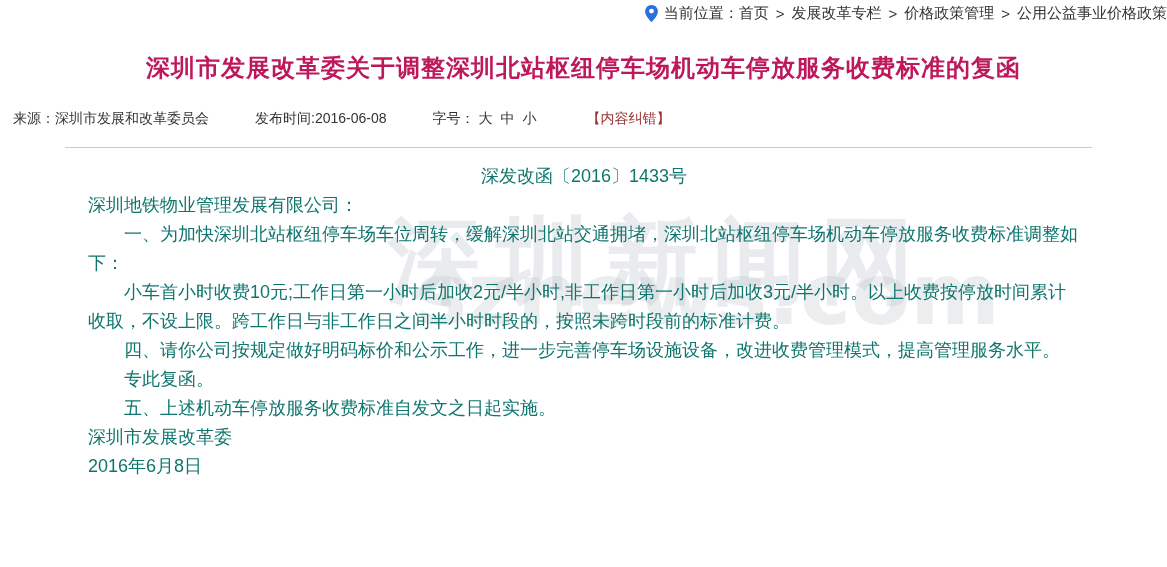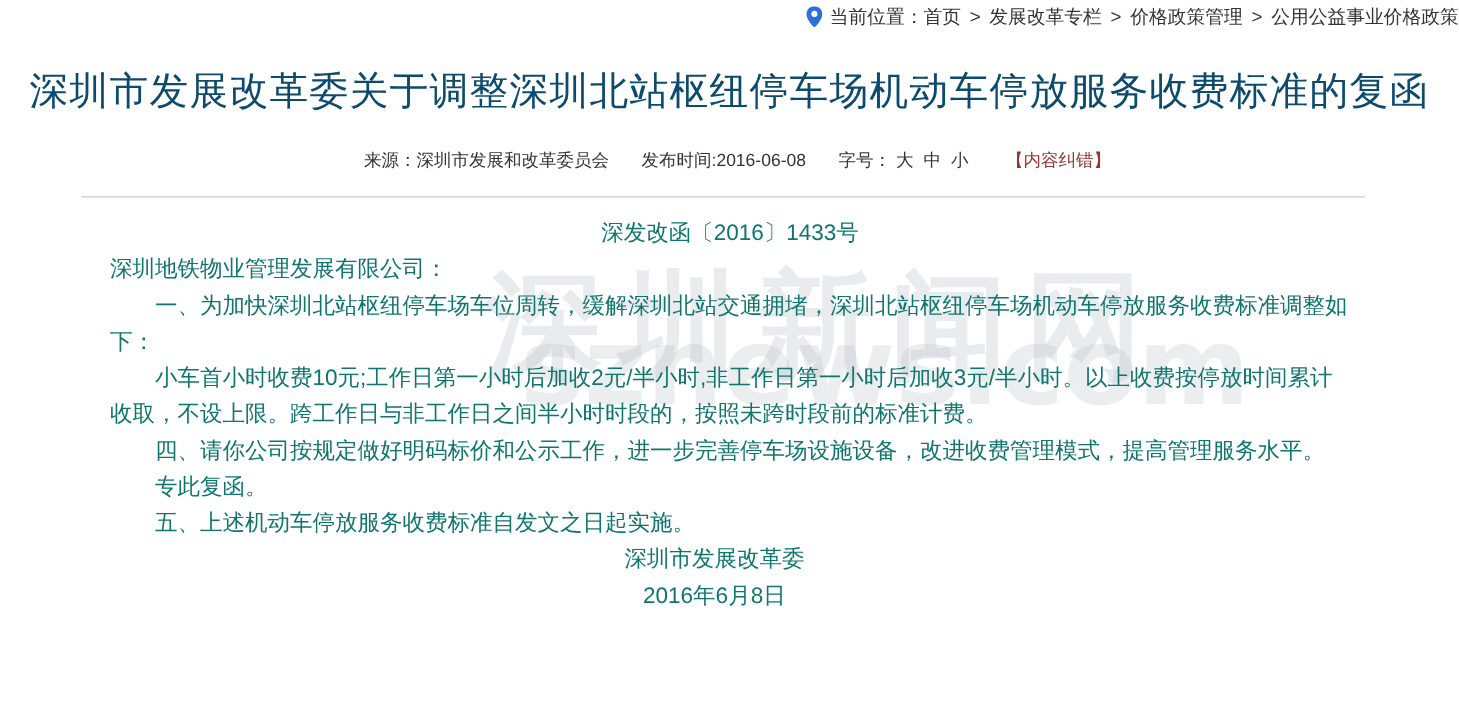--- a/index.html
+++ b/index.html
@@ -17,50 +17,50 @@
     font-size: 15px; color: #333333;
     white-space: nowrap; z-index: 2;
   }
   .breadcrumb .pin { width: 13px; height: 17px; margin-right: 6px; display: inline-block; }
   .breadcrumb a { color: #333333; text-decoration: none; cursor: pointer; }
   .breadcrumb .sep { margin: 0 7px; color: #333333; }
   
   .article-title {
     margin-top: 52px;
     text-align: center;
-    font-size: 31px; font-weight: normal;
-    color: #0c4a6e;
+    font-size: 24px; font-weight: bold;
+    color: #be185d;
     letter-spacing: 1px;
     position: relative; z-index: 1;
   }
   .meta {
     margin-top: 26px;
-    display: flex; justify-content: center; align-items: center;
+    display: flex; justify-content: flex-start; align-items: center;
     font-size: 14px; color: #333333;
-    position: relative; z-index: 1;
+    position: relative; z-index: 1; gap: 20px;
   }
   .meta .seg { margin: 0 13px; }
   .meta .fs-opt { margin: 0 4px; cursor: pointer; }
   .meta .correction { color: #993333; cursor: pointer; margin-left: 13px; }
   .divider {
     margin: 19px 75px 0 65px;
     border: none; border-top: 1px solid #cccccc;
     height: 0;
   }
   
   .doc {
     position: relative; z-index: 1;
     margin: 14px 87px 0 88px;
     font-size: 18px; color: #0f766e;
     line-height: 29px;
   }
   .doc p { margin: 0; }
   .doc .centered { text-align: center; }
   .doc .indent { text-indent: 2em; }
-  .doc .sig-block { text-align: center; padding-right: 25px; }
+  .doc .sig-block { text-align: left; padding-right: 25px; }
   
   .watermark {
     position: absolute; left: 388px; top: 198px;
     z-index: 0; pointer-events: none;
     user-select: none;
   }
   .watermark .wm-cn {
     font-size: 94px; font-weight: bold;
     color: rgba(188,195,203,0.33);
     letter-spacing: 14px;

